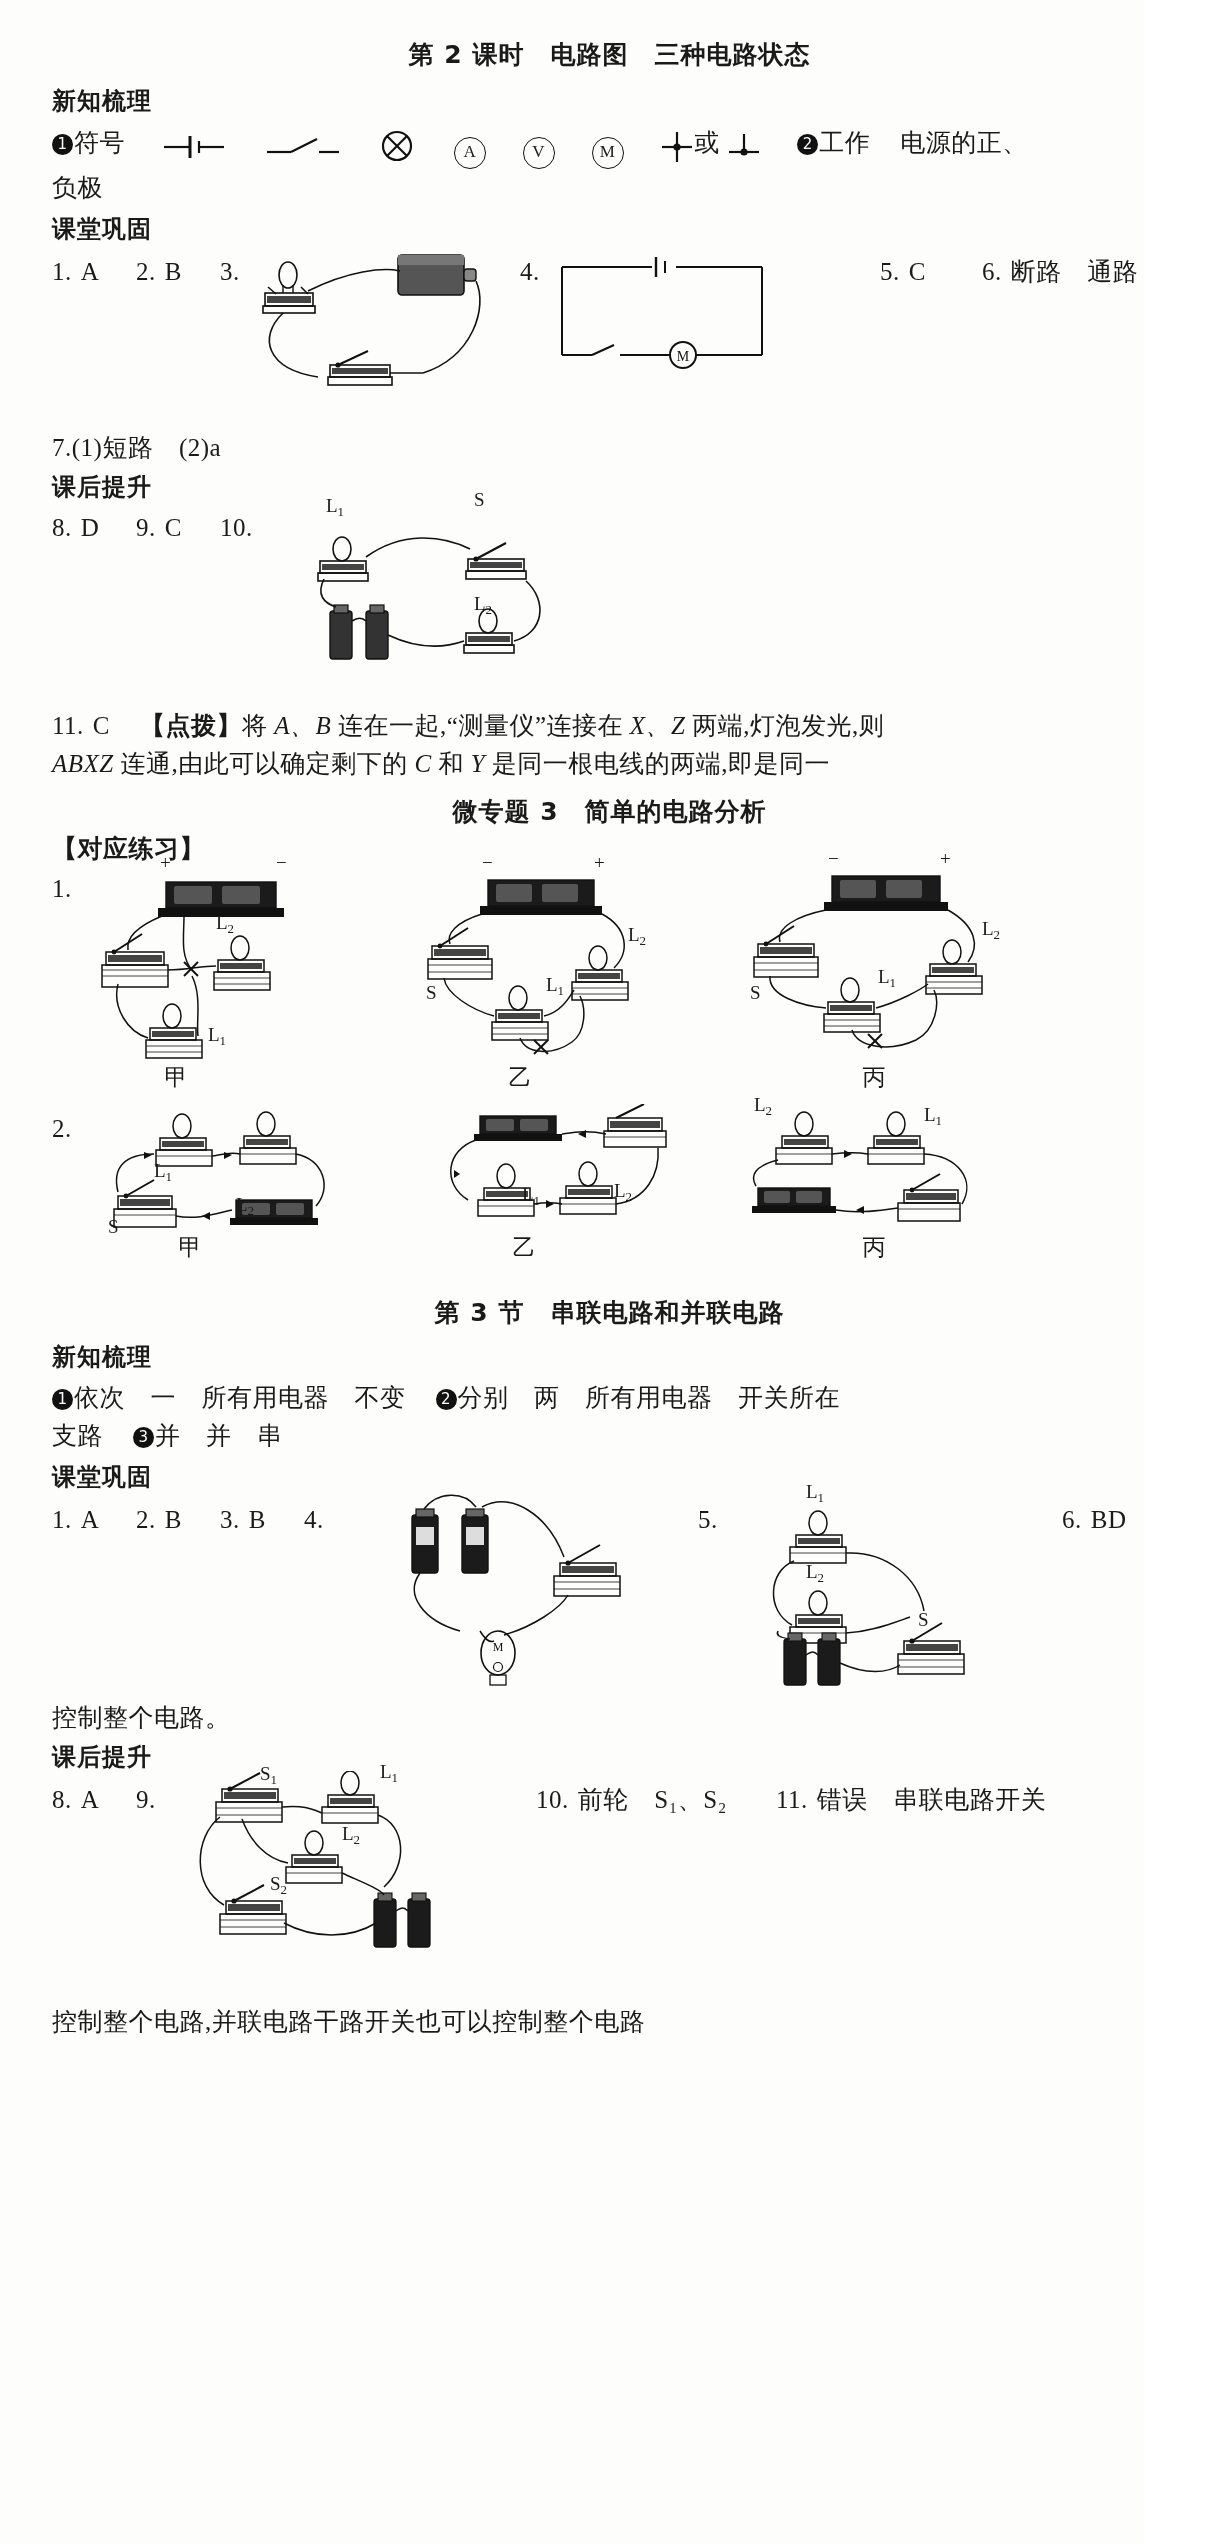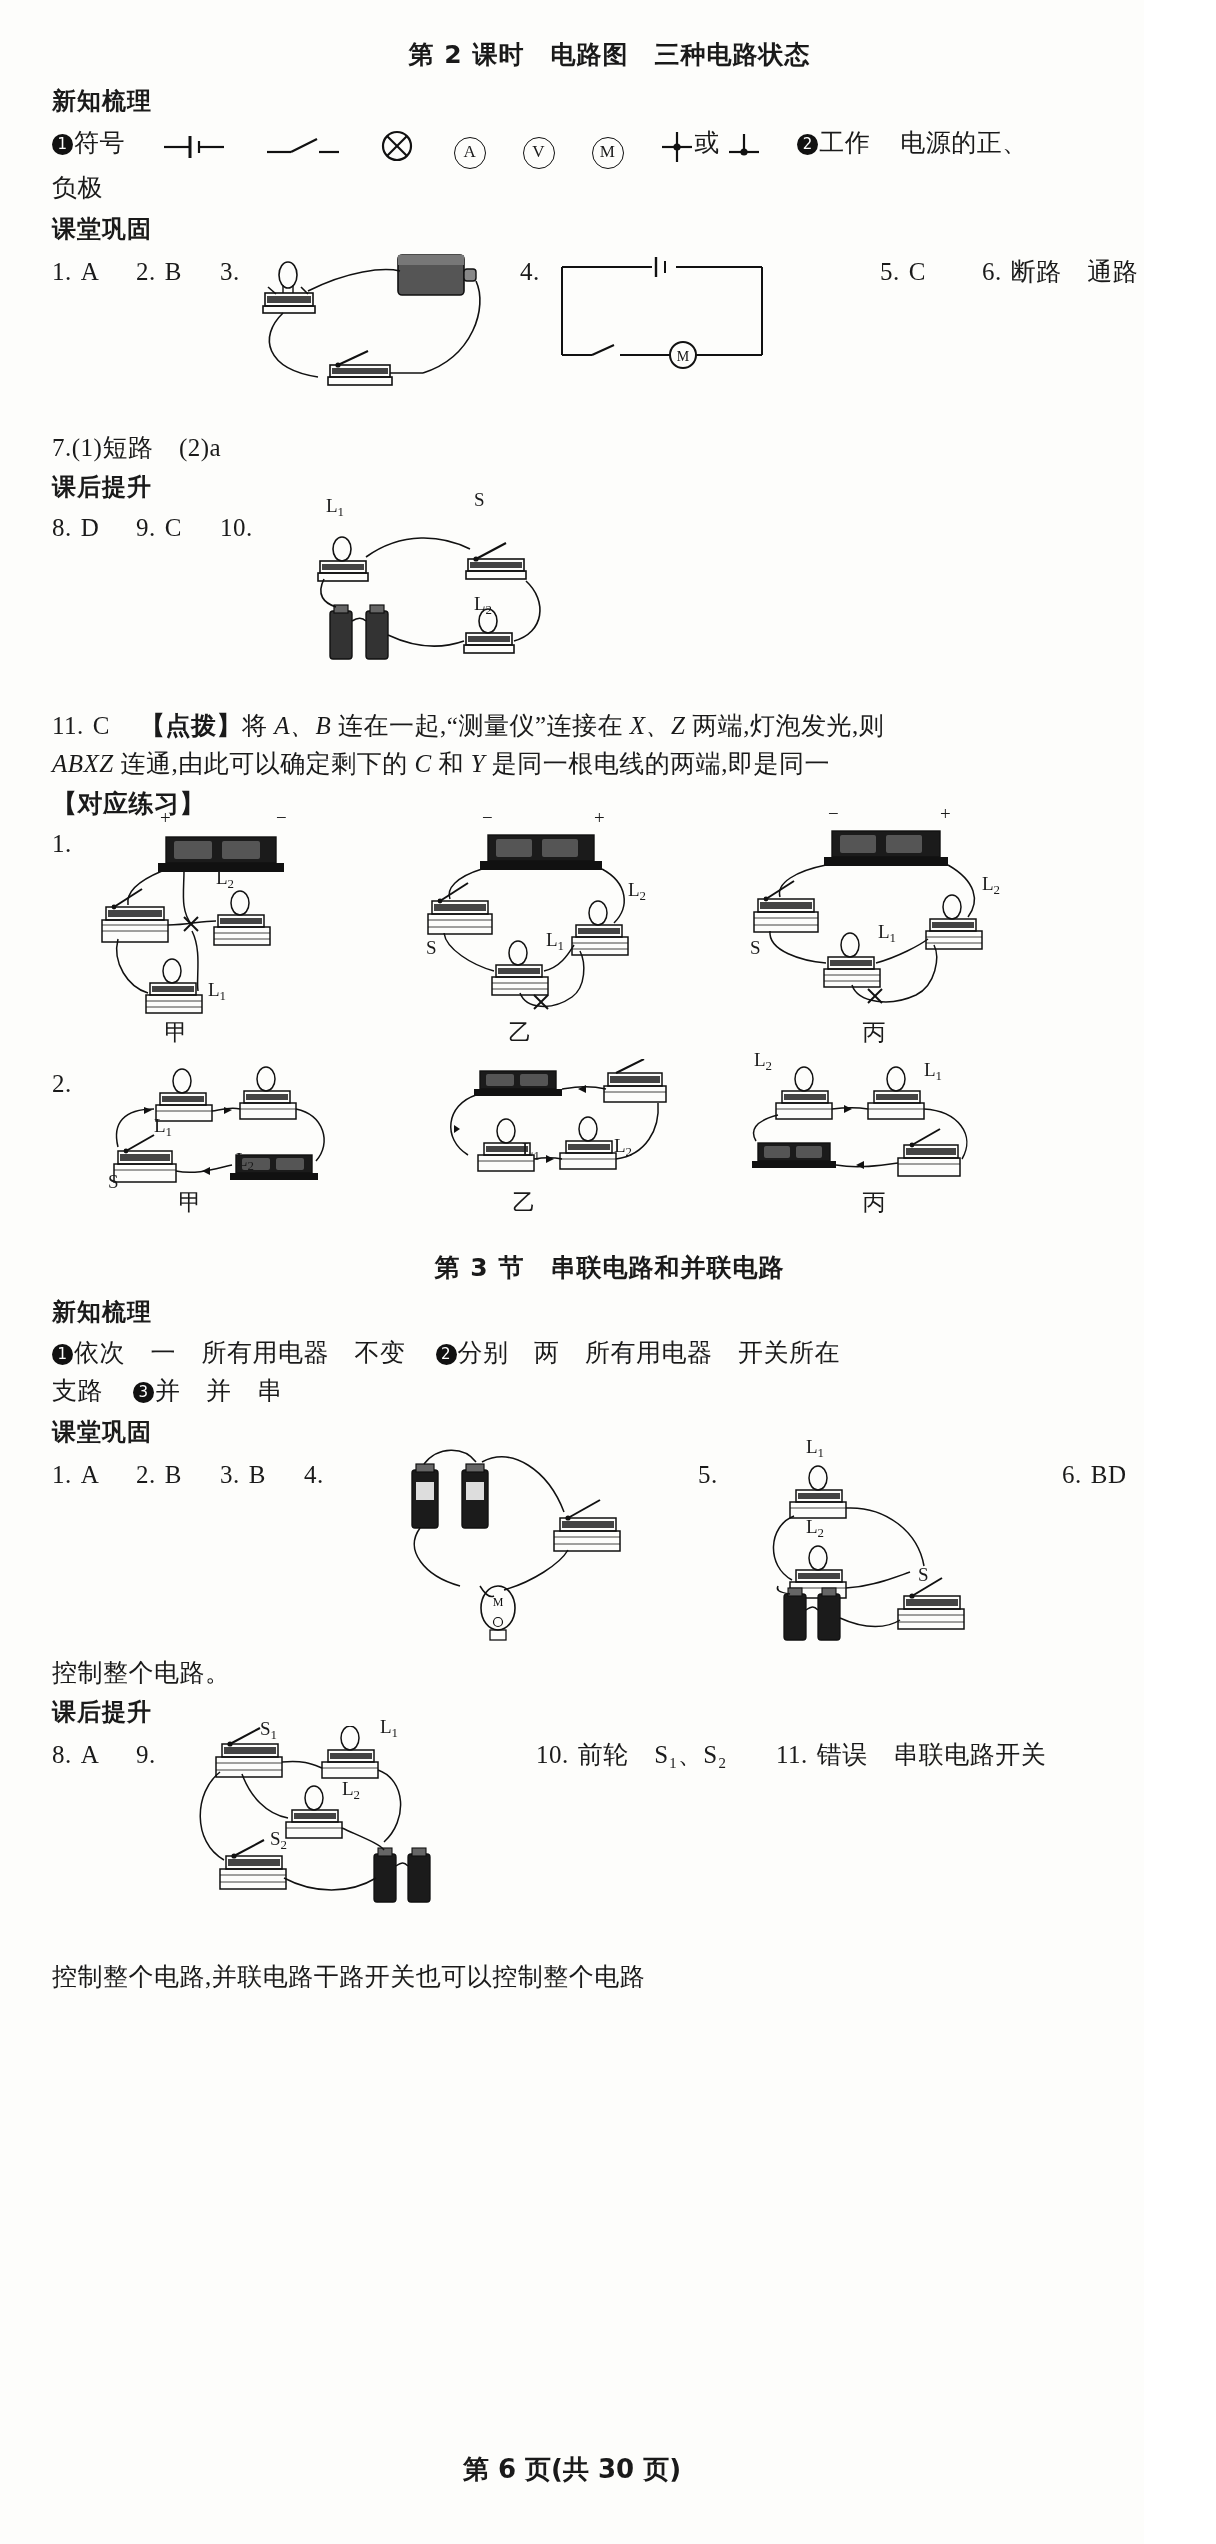--- a/index.html
+++ b/index.html
@@ -301,20 +301,21 @@
   </div>
 
 
   <div class="line" style="margin-top:8px;">
     <span class="num">11.</span><span class="sp-sm"></span><span class="num">C</span><span class="sp-lg"></span><span class="bold-cjk">【点拨】</span><span>将 </span><span class="ital">A、B</span><span> 连在一起,“测量仪”连接在 </span><span class="ital">X、Z</span><span> 两端,灯泡发光,则</span>
   </div>
   <div class="line">
     <span class="ital">ABXZ</span><span> 连通,由此可以确定剩下的 </span><span class="ital">C</span><span> 和 </span><span class="ital">Y</span><span> 是同一根电线的两端,即是同一</span>
   </div>
 
+  <div class="center-title" style="margin-top:12px;">微专题 3　简单的电路分析</div>
 
 
   <div class="line" style="margin-top:2px;">
     <span class="bold-cjk">【对应练习】</span>
   </div>
 
   <div class="row" style="height:238px; margin-top:2px;">
     <div class="line abs" style="left:0; top:0;">1.</div>
 
     <div class="abs" style="left:36px; top:-4px;">
@@ -751,14 +752,13 @@
     </div>
     <div class="line abs" style="left:724px; top:0;">
       <span class="num">11.</span><span class="sp-sm"></span><span>错误　串联电路开关</span>
     </div>
   </div>
 
   <div class="line" style="margin-top:26px;">控制整个电路,并联电路干路开关也可以控制整个电路</div>
 
 </div>
 
-  <div class="page-num">第 6 页(共 30 页)</div>
 </div>
 
 </body></html>

